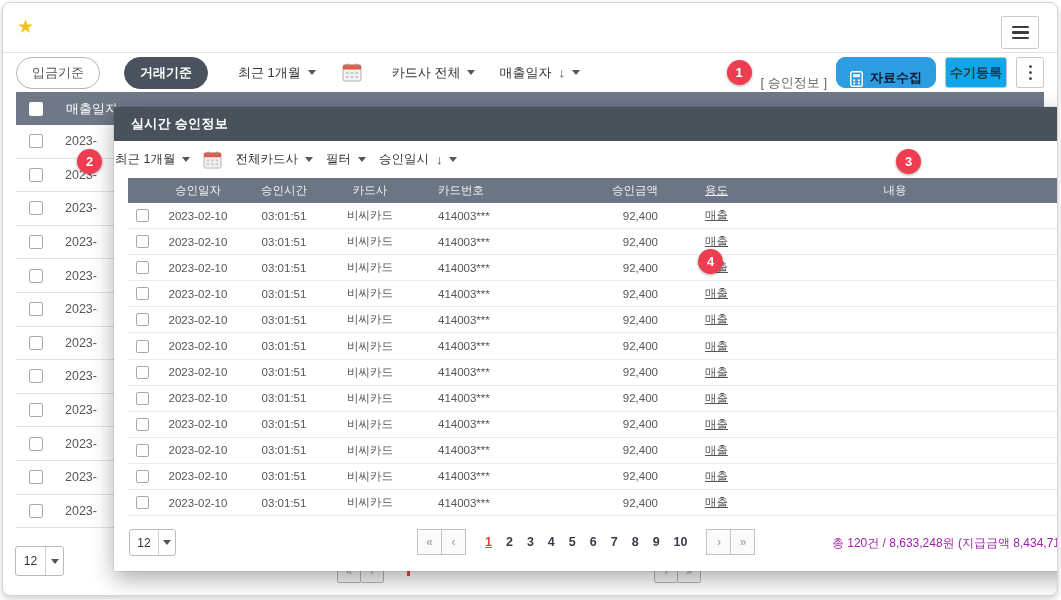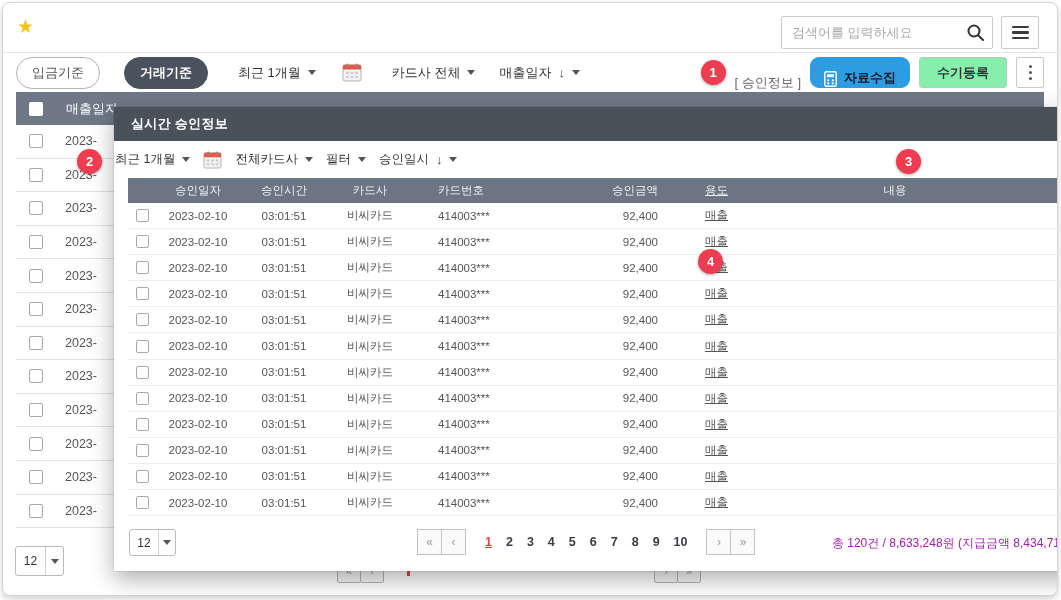--- a/index.html
+++ b/index.html
@@ -27,22 +27,22 @@
   .pill.active { background:#4a525d; color:#fff; border:1px solid #4a525d; font-weight:bold; }
   .dd { display:inline-flex; align-items:center; gap:7px; cursor:pointer; white-space:nowrap; }
   .caret { width:0; height:0; border-left:4px solid transparent; border-right:4px solid transparent; border-top:5px solid #555; display:inline-block; }
   .sort-arrow { font-size:13px; color:#444; }
   .tbar-right { margin-left:auto; display:flex; align-items:center; gap:9px; }
   .badge { width:25px; height:25px; border-radius:50%; background:#ee3c50; color:#fff; font-weight:bold; font-size:13px;
            display:flex; align-items:center; justify-content:center; box-shadow:0 1px 3px rgba(0,0,0,.35); flex:none; z-index:30; }
   .lbl-bracket { color:#666; font-size:13px; white-space:nowrap;margin-top:20px; }
   .btn-blue { display:inline-flex; align-items:flex-end; gap:7px; background:#2d9de2; color:#0f172a; font-weight:bold;
               font-size:13px; padding:0 13px; height:31px; border:1px solid #2d9de2; border-radius:9px; cursor:pointer; }
-  .btn-white { background:#86efac; border:1px solid #c4c4c4; border-radius:3px; color:#333; font-weight:bold; font-size:13px;
-               padding:0 17px; height:31px; display:inline-flex; align-items:center; cursor:pointer; }
+  .btn-white { background:#0ea5e9; border:1px solid #c4c4c4; border-radius:3px; color:#333; font-weight:bold; font-size:13px;
+               padding:0 4px; height:31px; display:inline-flex; align-items:center; cursor:pointer; }
   .kebab { width:28px; height:31px; border:1px solid #c9c9c9; border-radius:2px; background:#fff;
            display:flex; flex-direction:column; justify-content:center; align-items:center; gap:3px; cursor:pointer; }
   .kebab i { width:3px; height:3px; border-radius:50%; background:#555; }
 
   
   .bg-table { margin:0 13px; }
   .bg-head { height:33px; background:#6e7887; display:flex; align-items:center; }
   .bg-head .hcb { width:14px; height:14px; background:#fff; border-radius:2px; margin-left:13px; }
   .bg-head .hlabel { color:#fff; font-size:13px; margin-left:23px; white-space:nowrap; }
   .bg-row { height:33.6px; border-bottom:1px solid #e1e1e1; display:flex; align-items:center; position:relative; background:#fff; }
@@ -100,27 +100,20 @@
 </style>
 </head>
 <body>
 
 <div class="app">
 
   <div class="hdr">
     <div class="hdr-title">
       <span class="star">★</span>
     </div>
-    <div class="search-wrap">
-      <input type="text" placeholder="검색어를 입력하세요" style="">
-      <svg class="search-ico" width="19" height="19" viewBox="0 0 19 19">
-        <circle cx="8" cy="8" r="5.5" fill="none" stroke="#333" stroke-width="2"></circle>
-        <line x1="12.2" y1="12.2" x2="17" y2="17" stroke="#333" stroke-width="2" stroke-linecap="round"></line>
-      </svg>
-    </div>
     <div class="hamb">
         <i></i>
         <i></i>
         <i></i>
       </div>
   </div>
 
   <div class="tbar">
     <span class="pill outline">입금기준</span>
     <span class="pill active">거래기준</span>

